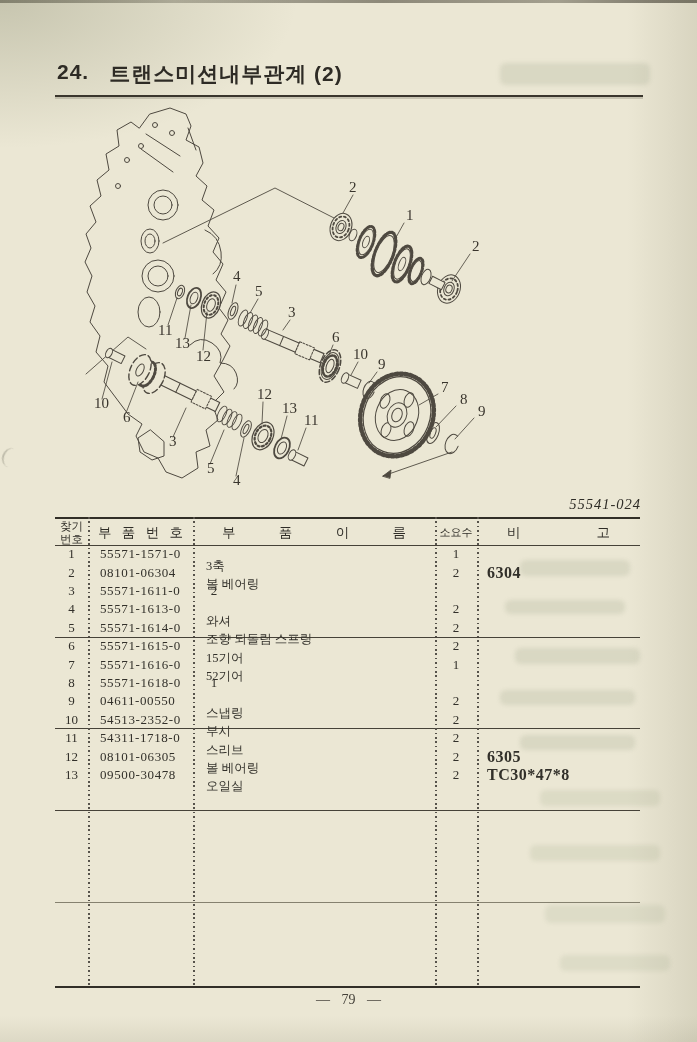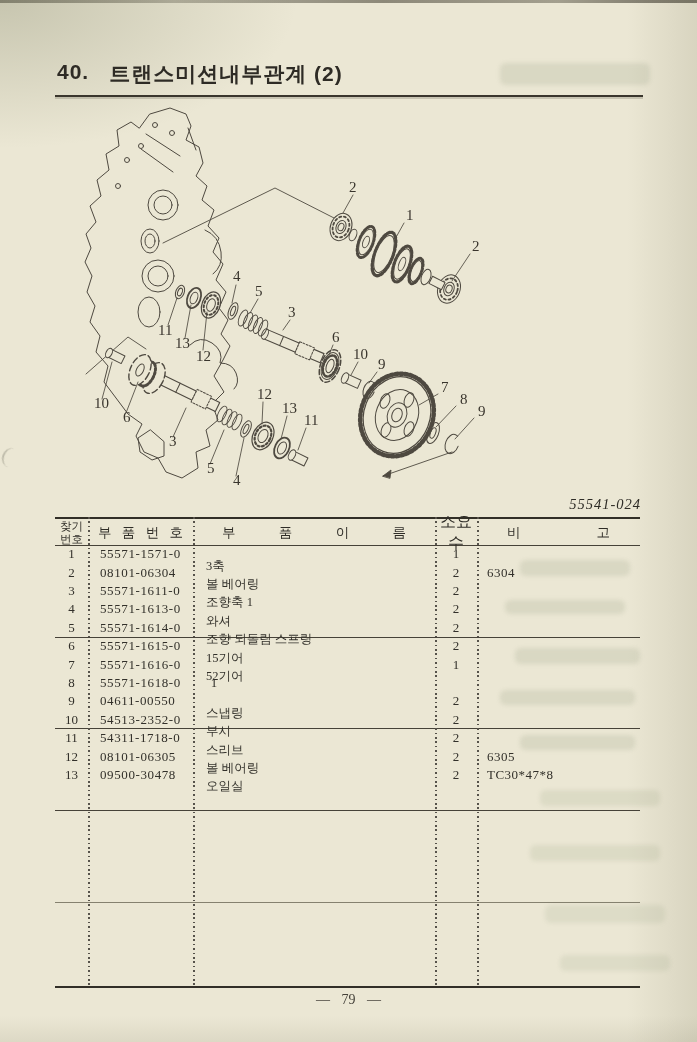--- a/index.html
+++ b/index.html
@@ -41,31 +41,31 @@
   .hline.heavy{height:2.2px;background:#322f27;}
   .hline.light{background:#85816f;height:1px;}
   .vline{position:absolute;top:0;height:471px;width:1.6px;
     background-image:repeating-linear-gradient(to bottom,#56524a 0,#56524a 1.6px,transparent 1.6px,transparent 4.4px);}
   .thead{position:absolute;top:3px;left:0;width:585px;height:25px;display:flex;
     align-items:center;color:#2f2d27;}
   .th{text-align:center;}
   .th.c1{width:33px;font-size:11.5px;line-height:1.05;}
   .th.c2{width:105px;word-spacing:7px;font-size:13.5px;}
   .th.c3{width:242px;word-spacing:40px;font-size:13.5px;}
-  .th.c4{width:42px;font-size:16px;}
+  .th.c4{width:42px;font-size:11px;}
   .th.c5{width:163px;display:flex;justify-content:space-between;
     padding:0 30px;box-sizing:border-box;font-size:13.5px;}
   .tgroup{position:absolute;left:0;width:585px;}
   .trow{display:flex;height:18.4px;align-items:center;}
   .td{overflow:hidden;white-space:nowrap;}
   .td.c1{width:33px;text-align:center;font-size:13px;}
   .td.c2{width:105px;padding-left:12px;box-sizing:border-box;letter-spacing:.6px;font-size:13px;}
   .td.c3{width:242px;padding-left:13px;box-sizing:border-box;font-size:12.5px;margin-top:24px;}
   .td.c4{width:42px;text-align:center;font-size:13px;}
-  .td.c5{width:163px;padding-left:10px;box-sizing:border-box;font-size:13px;letter-spacing:.5px;}
+  .td.c5{width:163px;padding-left:10px;box-sizing:border-box;font-size:16px;letter-spacing:.5px;font-weight:bold;}
   
   .footer{position:absolute;top:992px;left:0;width:697px;text-align:center;
     font-size:14px;color:#45423a;word-spacing:8px;}
 </style>
 </head>
 <body>
 
 <div class="page">
 
   <div class="scan-top-edge"></div>
@@ -78,21 +78,21 @@
   <div class="smudge" style="left:505px;top:600px;width:120px;height:14px"></div>
   <div class="smudge" style="left:515px;top:648px;width:125px;height:16px"></div>
   <div class="smudge" style="left:500px;top:690px;width:135px;height:15px"></div>
   <div class="smudge" style="left:520px;top:735px;width:115px;height:15px"></div>
   <div class="smudge" style="left:540px;top:790px;width:120px;height:16px;background:rgba(122,138,104,.13)"></div>
   <div class="smudge" style="left:530px;top:845px;width:130px;height:16px;background:rgba(122,138,104,.13)"></div>
   <div class="smudge" style="left:545px;top:905px;width:120px;height:18px;background:rgba(122,138,104,.12)"></div>
   <div class="smudge" style="left:560px;top:955px;width:110px;height:16px;background:rgba(122,138,104,.12)"></div>
 
   <div class="title-row">
-    <span>40.</span>
+    <span>24.</span>
     <span>트랜스미션내부관계 (2)</span>
   </div>
   <div class="title-underline"></div>
 
   <svg class="diagram" width="697" height="520" viewBox="0 0 697 520">
     <g fill="none" stroke="#4e4940" stroke-width="1" stroke-linejoin="round" stroke-linecap="round">
 
       <g>
         <path d="M150,114 L170,108 L186,114 L191,126 L186,140 L199,147 L203,163 L196,176
                  L207,186 L202,200 L214,210 L208,226 L219,238 L213,252 L223,264 L216,280
@@ -364,21 +364,20 @@
       <div class="trow">
         <div class="td c1">2</div>
         <div class="td c2">08101-06304</div>
         <div class="td c3">볼 베어링</div>
         <div class="td c4">2</div>
         <div class="td c5">6304</div>
       </div>
       <div class="trow">
         <div class="td c1">3</div>
         <div class="td c2">55571-1611-0</div>
-        <div class="td c3">조향축 1</div>
         <div class="td c4">2</div>
         <div class="td c5"></div>
       </div>
       <div class="trow">
         <div class="td c1">4</div>
         <div class="td c2">55571-1613-0</div>
         <div class="td c3">와셔</div>
         <div class="td c4">2</div>
         <div class="td c5"></div>
       </div>

